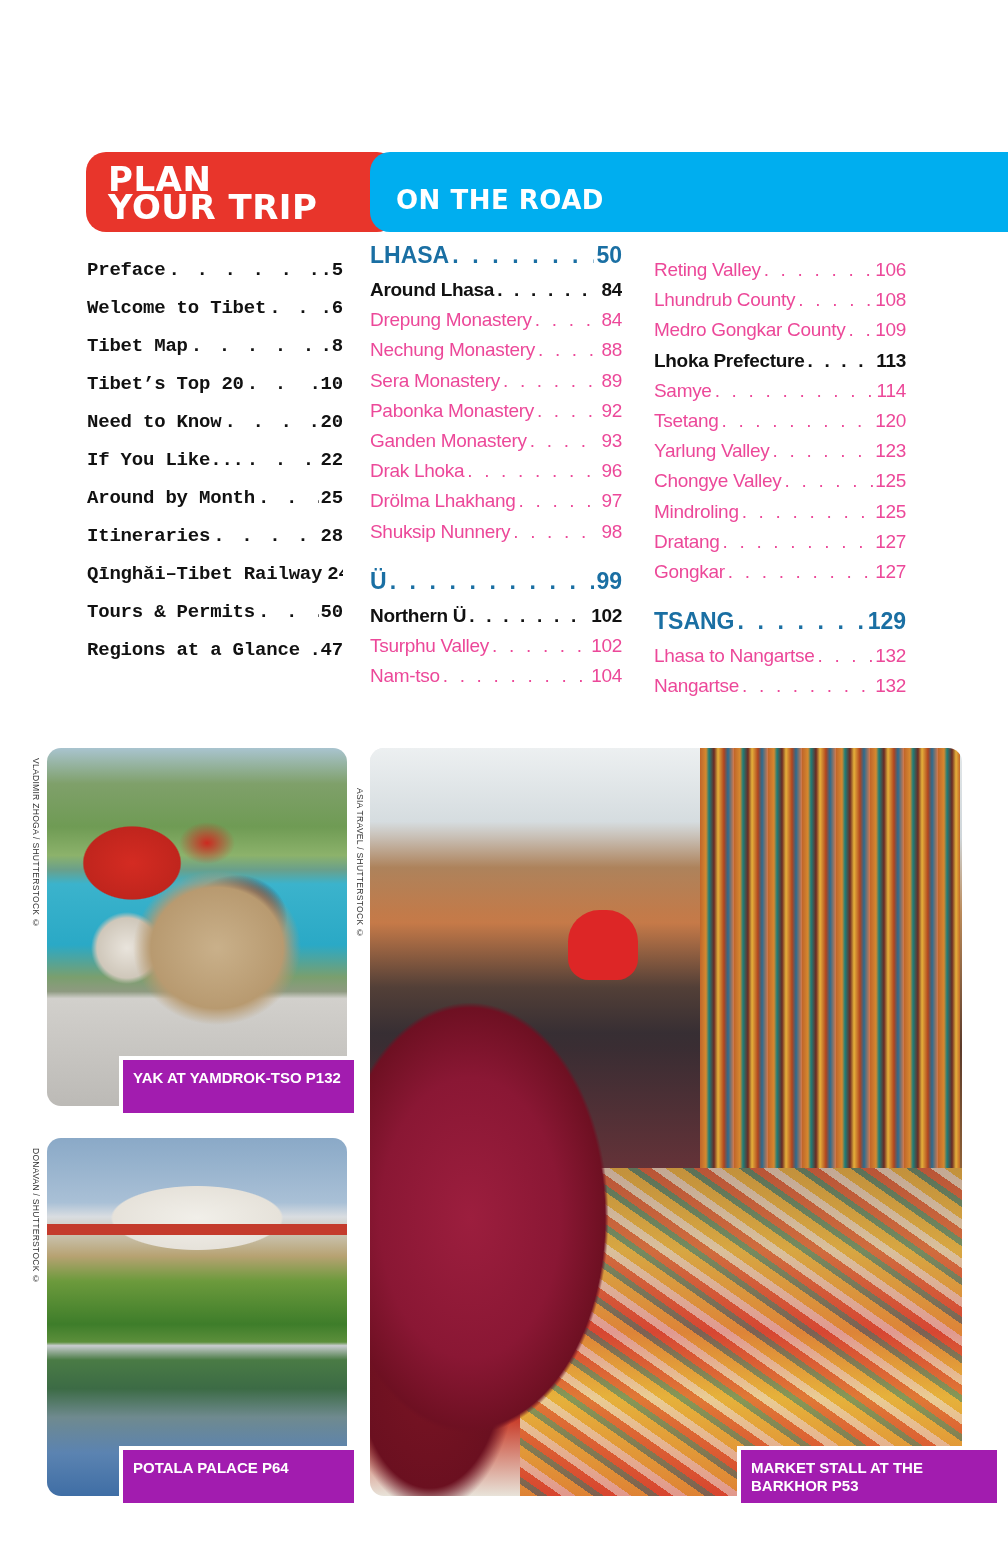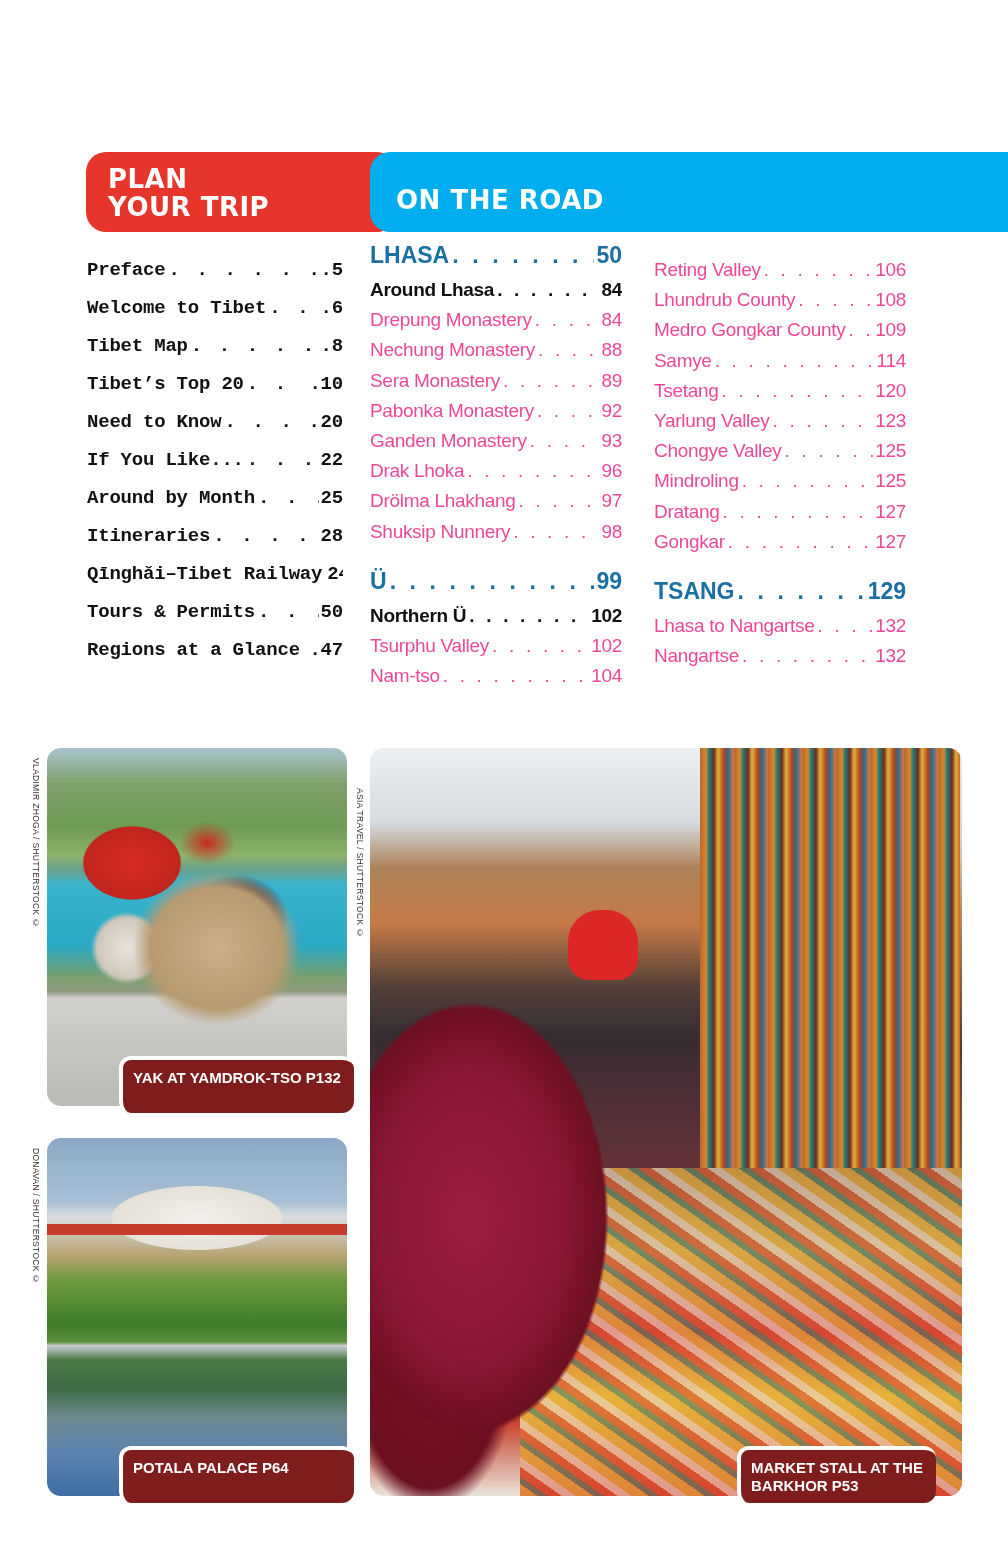--- a/index.html
+++ b/index.html
@@ -1,19 +1,19 @@
 <!DOCTYPE html>
 <html><head>
 <meta charset="utf-8">
 <style>
   html, body { margin: 0; padding: 0; }
   body { width: 1008px; height: 1552px; background: #ffffff; position: relative; overflow: hidden; font-family: "Liberation Sans", sans-serif; color: #111; }
 
   .hdr { position: absolute; color: #fff; font-weight: bold; font-family: "DejaVu Sans", sans-serif; letter-spacing: 0.5px; }
-  .hdr-plan { left: 86px; top: 152px; width: 311px; height: 80px; background: #e8352b; border-radius: 20px; box-sizing: border-box; padding: 13px 0 0 22px; font-size: 26px; line-height: 28px; }
+  .hdr-plan { left: 86px; top: 152px; width: 311px; height: 80px; background: #e8352b; border-radius: 20px; box-sizing: border-box; padding: 13px 0 0 22px; font-size: 34px; line-height: 28px; }
   .hdr-plan span { display: block; }
   .hdr-road { left: 370px; top: 152px; width: 638px; height: 80px; background: #00aeef; border-radius: 20px 0 0 20px; box-sizing: border-box; padding: 34px 0 0 26px; font-size: 26px; line-height: 28px; }
 
   .toc { position: absolute; }
   .toc-plan { left: 87px; top: 257px; width: 256px; }
   .toc-col { width: 252px; }
   .toc-c2 { left: 370px; top: 240px; }
   .toc-c3 { left: 654px; top: 256px; }
 
   .row { display: flex; align-items: baseline; white-space: nowrap; overflow: hidden; }
@@ -66,24 +66,24 @@
       linear-gradient(180deg, #8b5a3c 0%, #b98a4a 25%, #c73d33 50%, #d9a23a 70%, #c93a2c 100%); }
   .market-monk { position: absolute; left: 0; top: 240px; width: 250px; height: 508px;
     background: radial-gradient(ellipse 180px 280px at 100px 230px, #9c1e3e 0%, #8a1734 50%, #6e1022 75%, transparent 77%); }
   .market-hat { position: absolute; left: 198px; top: 162px; width: 70px; height: 70px; border-radius: 45% 45% 30% 30%; background: #dd2626; }
 
   .credit { position: absolute; font-size: 8.5px; color: #333; writing-mode: vertical-rl; letter-spacing: 0.3px; font-family: "Liberation Sans", sans-serif; }
   .credit-yak { left: 31px; top: 758px; }
   .credit-potala { left: 31px; top: 1148px; }
   .credit-market { left: 355px; top: 788px; }
 
-  .cap { position: absolute; background: #7f1d1d; color: #fff; border-radius: 12px; font-family: "Liberation Sans", sans-serif; font-weight: bold; font-size: 15px; line-height: 18px; box-sizing: border-box; padding: 9px 10px 0 10px; border-top: 4px solid #fff; border-left: 4px solid #fff; }
+  .cap { position: absolute; background: #a21caf; color: #fff; border-radius: 0; font-family: "Liberation Sans", sans-serif; font-weight: bold; font-size: 15px; line-height: 18px; box-sizing: border-box; padding: 9px 10px 0 10px; border-top: 4px solid #fff; border-left: 4px solid #fff; }
   .cap-yak { left: 119px; top: 1056px; width: 235px; height: 57px; }
   .cap-potala { left: 119px; top: 1446px; width: 235px; height: 57px; }
-  .cap-market { left: 737px; top: 1446px; width: 199px; height: 57px; }
+  .cap-market { left: 737px; top: 1446px; width: 260px; height: 57px; }
 </style>
 </head>
 <body>
 
 <div class="hdr hdr-plan">
   <span>PLAN</span>
   <span>YOUR TRIP</span>
 </div>
 <div class="hdr hdr-road">ON THE ROAD</div>
 
@@ -227,20 +227,25 @@
     </div>
   <div class="row">
       <span class="lbl">Lhundrub County</span>
       <span class="dots"></span>
       <span class="pg">108</span>
     </div>
   <div class="row">
       <span class="lbl">Medro Gongkar County</span>
       <span class="dots"></span>
       <span class="pg">109</span>
+    </div>
+  <div class="row bold">
+      <span class="lbl">Lhoka Prefecture</span>
+      <span class="dots"></span>
+      <span class="pg">113</span>
     </div>
   <div class="row">
       <span class="lbl">Samye</span>
       <span class="dots"></span>
       <span class="pg">114</span>
     </div>
   <div class="row">
       <span class="lbl">Tsetang</span>
       <span class="dots"></span>
       <span class="pg">120</span>

